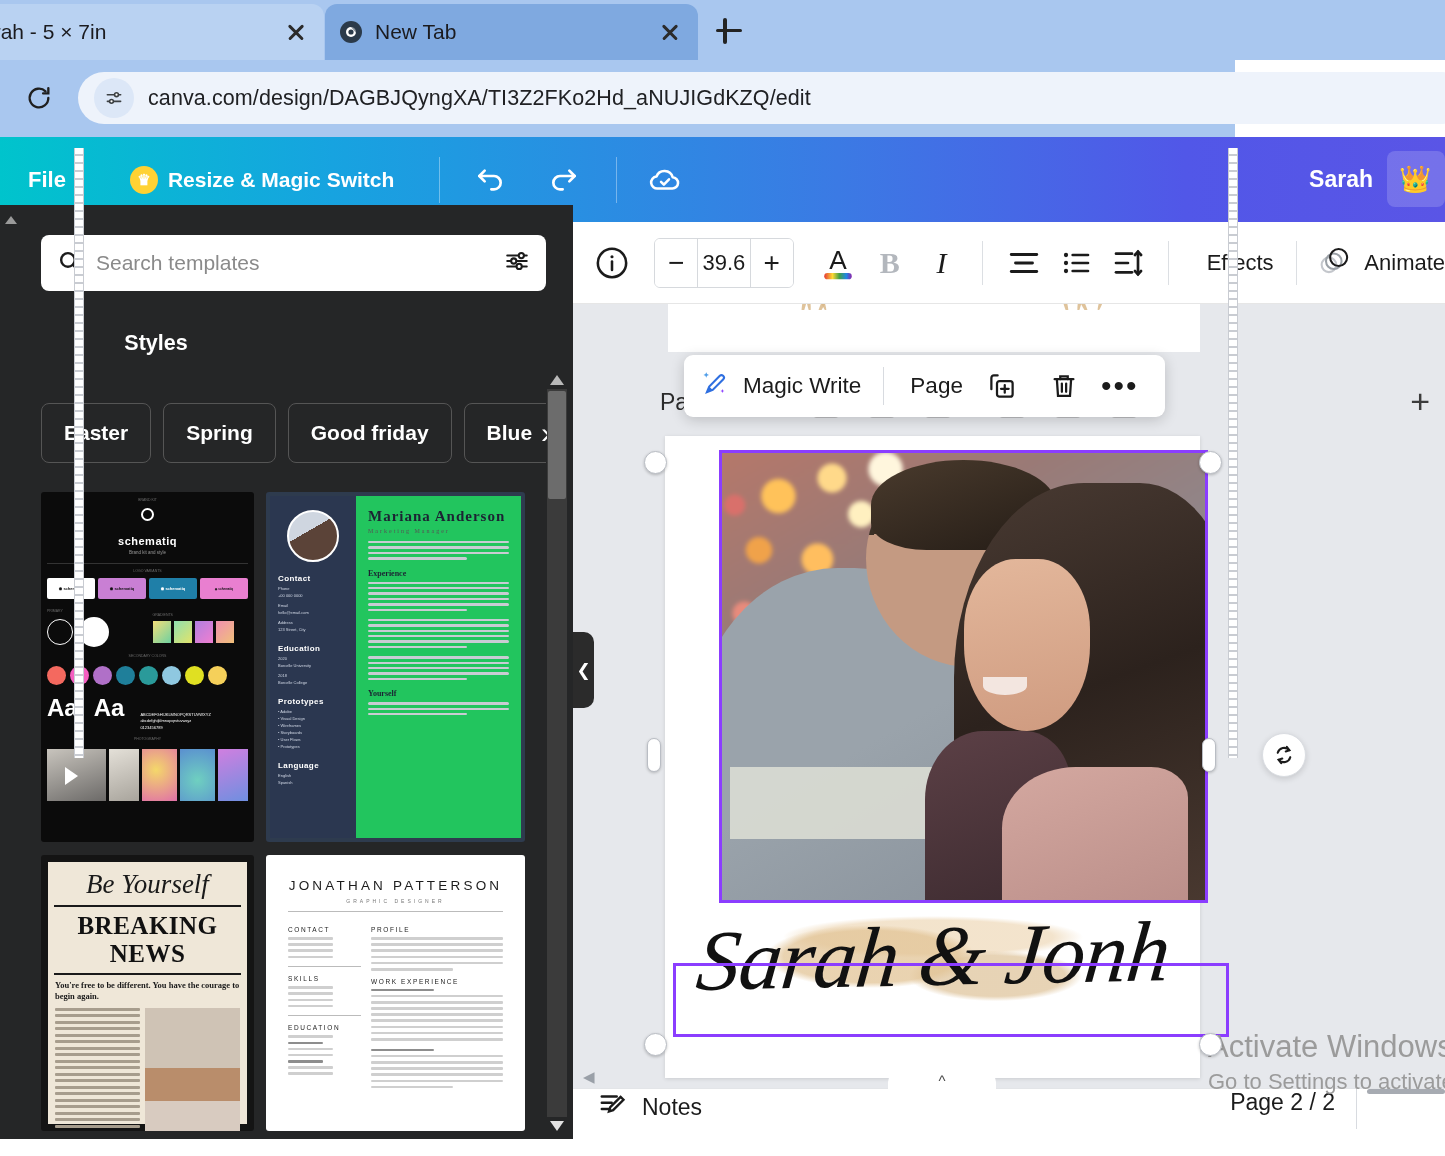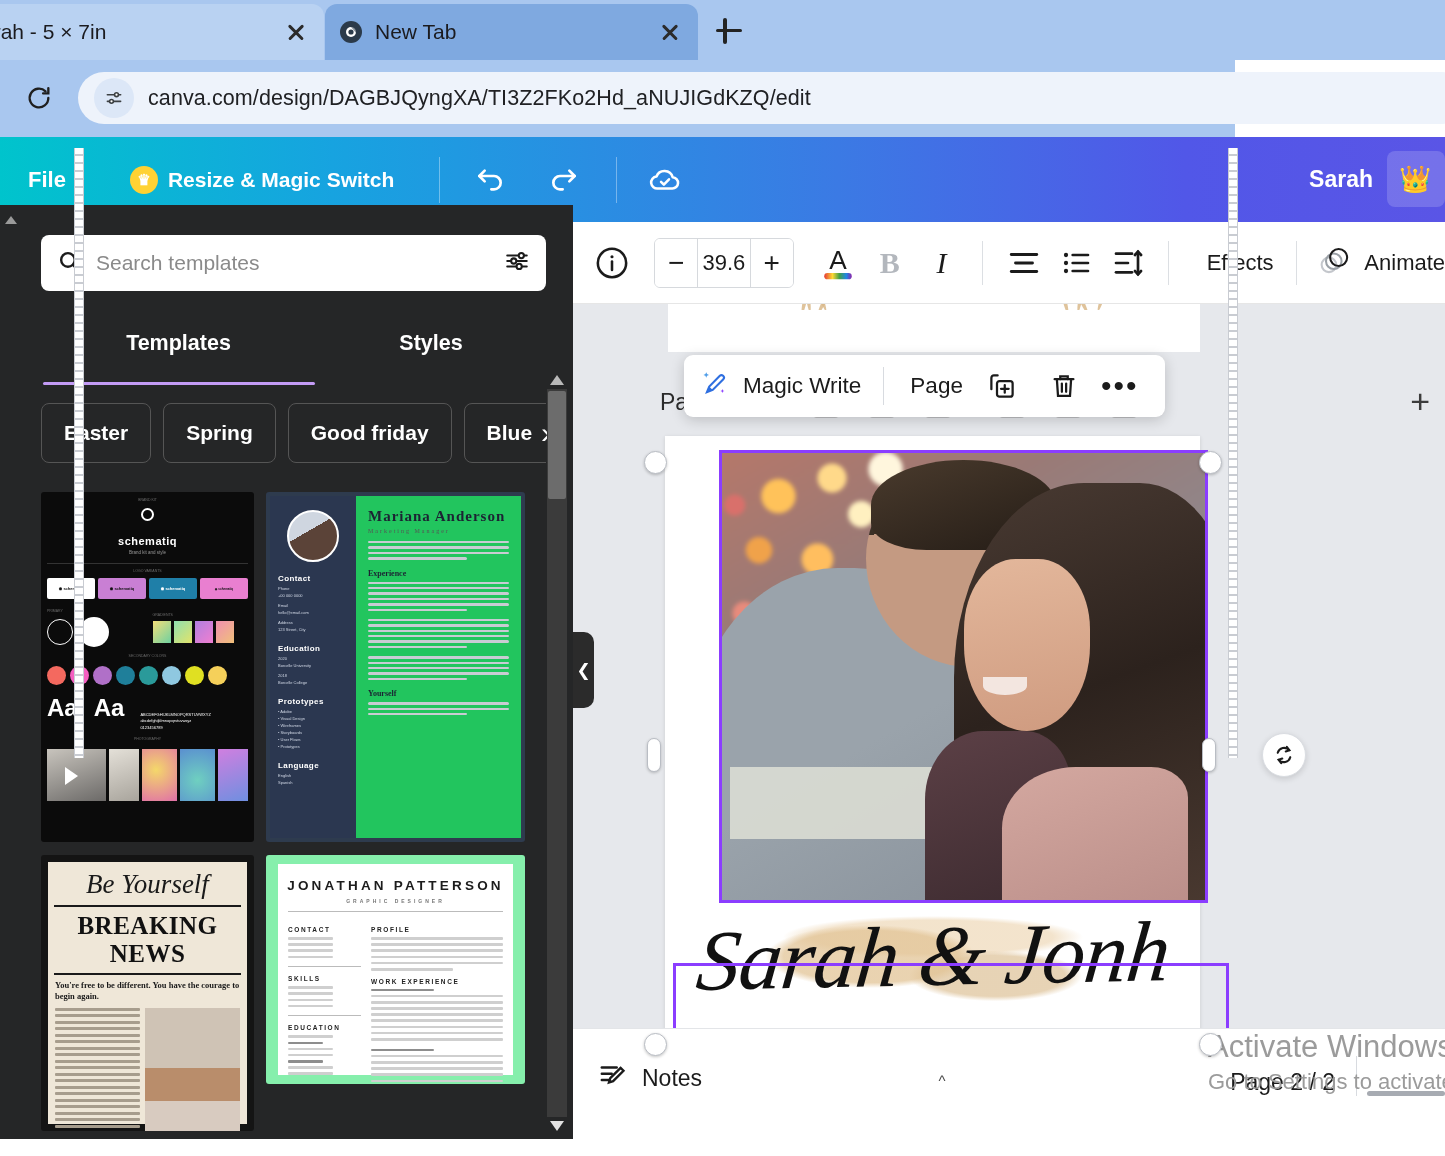--- a/index.html
+++ b/index.html
@@ -150,21 +150,21 @@
 
   .thumb-grid {
     position: absolute; left: 41px; top: 287px; width: 496px; height: 660px;
     display: grid; grid-template-columns: 213px 259px; gap: 13px 12px;
     align-content: start;
   }
   .thumb { border-radius: 3px; overflow: hidden; cursor: pointer; position: relative; }
   .thumb.t1 { height: 350px; background: #0b0b0b; }
   .thumb.t2 { height: 350px; background: #2e3b4e; }
   .thumb.t3 { height: 276px; background: #141414; }
-  .thumb.t4 { height: 229px; background: #86efac; font-weight: bold; }
+  .thumb.t4 { height: 276px; background: #ffffff; }
 
   
   .bk { position: absolute; inset: 6px; color: #fff; font-size: 4px; }
   .bk-logo { text-align: center; font-size: 11px; font-weight: bold; letter-spacing: .5px; margin-top: 14px;}
   .bk-sub { text-align: center; font-size: 4.5px; color: #9a9a9a; margin-top: 3px; }
   .bk-top { text-align: center; font-size: 3.5px; color: #6a6a6a; }
   .bk-circle-logo { width: 13px; height: 13px; border-radius: 50%; border: 2px solid #fff; margin: 6px auto 0; }
   .bk-hr { height: 1px; background: #333; margin: 8px 0 5px; }
   .bk-row { display: flex; gap: 3px; }
   .bk-card { flex: 1; height: 21px; border-radius: 2px; display: flex; align-items: center; justify-content: center; font-size: 4px; font-weight: bold; }
@@ -443,23 +443,23 @@
   
   .watermark {
     position: absolute; left: 1208px; top: 1031px; z-index: 15;
     color: #9b9b9b; pointer-events: none;
   }
   .wm-title { font-size: 31px; white-space: nowrap; line-height: 1.05; }
   .wm-sub { font-size: 22px; white-space: nowrap; margin-top: 5px; }
 
   
   .bottom-bar {
-    position: absolute; left: 573px; top: 1028px; width: 872px; height: 68px;
+    position: absolute; left: 573px; top: 1088px; width: 872px; height: 68px;
     background: #fff; border-top: 1px solid #e3e5e8;
-    display: flex; align-items: flex-end;
+    display: flex; align-items: flex-start;
   }
   .notes-btn {
     display: flex; align-items: center; gap: 14px; margin-left: 25px;
     font-size: 23px; color: #1b1b1b; cursor: pointer;
   }
   .page-count {
     position: absolute; right: 110px; font-size: 23px; color: #1b1b1b; cursor: pointer;
     white-space: nowrap;
   }
   .bb-sep { position: absolute; right: 88px; width: 1px; height: 40px; background: #d8dbe0; }
@@ -562,21 +562,20 @@
           <line x1="3" y1="12" x2="21" y2="12"></line>
           <line x1="3" y1="17" x2="21" y2="17"></line>
         <circle cx="16" cy="7" r="2.4" fill="#fff"></circle>
           <circle cx="9" cy="12" r="2.4" fill="#fff"></circle>
           <circle cx="14" cy="17" r="2.4" fill="#fff"></circle>
       </svg>
     </span>
   </div>
 
   <div class="tabs-row">
-    <div class="panel-tab active">Templates</div>
     <div class="panel-tab second">Styles</div>
   </div>
 
   <div class="chips-row">
     <div class="chip">Easter</div>
     <div class="chip">Spring</div>
     <div class="chip">Good friday</div>
     <div class="chip">Blue</div>
   </div>
   <div class="chips-next">›</div>

